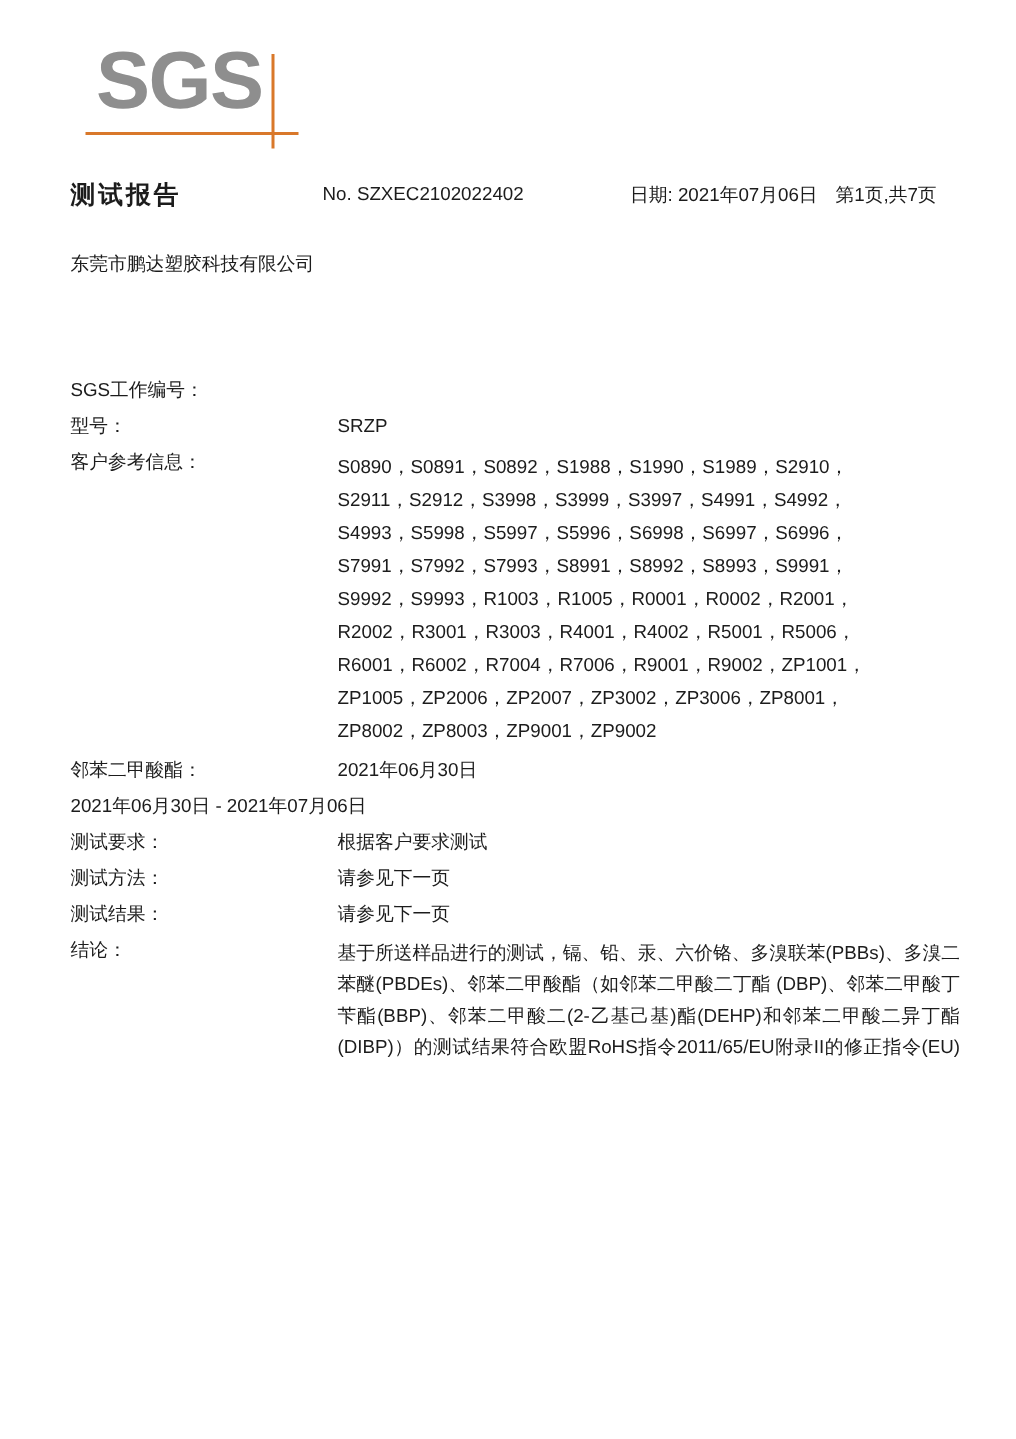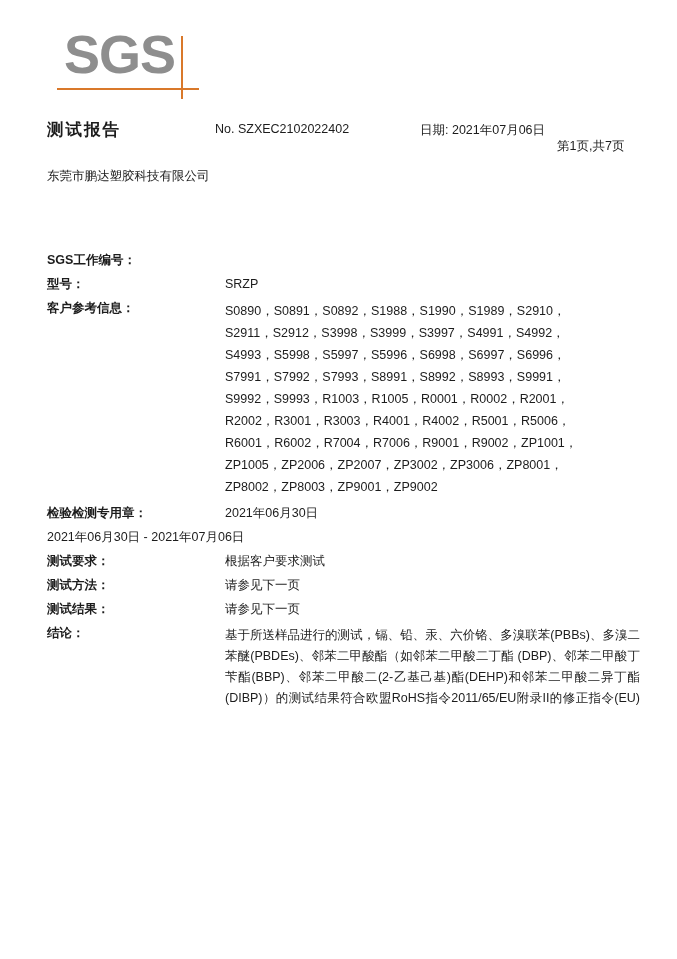--- a/index.html
+++ b/index.html
@@ -16,28 +16,28 @@
     position:absolute;left:64px;top:24px;
     font-size:54px;font-weight:bold;color:#8e8e8e;
     letter-spacing:-1px;line-height:60px;
   }
   .logo-hline{position:absolute;left:57px;top:88px;width:142px;height:2px;background:#d9782a;}
   .logo-vline{position:absolute;left:181px;top:36px;width:2px;height:63px;background:#d9782a;}
   
   .hdr-title{position:absolute;left:47px;top:119px;font-size:16.5px;font-weight:bold;letter-spacing:2px;text-align:center;}
   .hdr-no{position:absolute;left:215px;top:122px;font-size:12.5px;}
   .hdr-date{position:absolute;left:420px;top:122px;font-size:12.5px;}
-  .hdr-pages{position:absolute;left:557px;top:138px;font-size:12.5px;}
+  .hdr-pages{position:absolute;left:557px;top:122px;font-size:12.5px;}
   
   .applicant{position:absolute;left:47px;top:163px;font-size:12.5px;line-height:26px;}
   
   .sample{position:absolute;left:47px;top:252px;width:593px;font-size:12.5px;}
   .intro{line-height:17px;margin-bottom:10px;}
   .frow{display:flex;margin-bottom:7px;}
-  .flabel{flex:0 0 178px;line-height:17px;font-weight:bold;}
+  .flabel{flex:0 0 178px;line-height:17px;}
   .fvalue{flex:1;line-height:17px;white-space:pre-line;}
   .fvalue.multiline{line-height:22px;}
   .fvalue.para{line-height:21px;text-align:justify;white-space:normal;}
   
   .footer{position:absolute;left:0;top:836px;width:677px;height:123px;}
   .stamp{position:absolute;left:52px;top:2px;width:110px;height:110px;z-index:3;}
   .co-lines{position:absolute;left:28px;top:80px;z-index:1;color:#a09a96;}
   .co-l1{font-size:7.2px;line-height:9px;}
   .co-l2{font-size:6.2px;line-height:8px;}
   .disclaimer{
@@ -87,21 +87,21 @@
 S2911，S2912，S3998，S3999，S3997，S4991，S4992，
 S4993，S5998，S5997，S5996，S6998，S6997，S6996，
 S7991，S7992，S7993，S8991，S8992，S8993，S9991，
 S9992，S9993，R1003，R1005，R0001，R0002，R2001，
 R2002，R3001，R3003，R4001，R4002，R5001，R5006，
 R6001，R6002，R7004，R7006，R9001，R9002，ZP1001，
 ZP1005，ZP2006，ZP2007，ZP3002，ZP3006，ZP8001，
 ZP8002，ZP8003，ZP9001，ZP9002</div>
     </div>
     <div class="frow">
-      <div class="flabel">检验检测专用章：</div>
+      <div class="flabel">邻苯二甲酸酯：</div>
       <div class="fvalue">2021年06月30日</div>
     </div>
     <div class="frow">
       <div class="fvalue">2021年06月30日 - 2021年07月06日</div>
     </div>
     <div class="frow">
       <div class="flabel">测试要求：</div>
       <div class="fvalue">根据客户要求测试</div>
     </div>
     <div class="frow">

